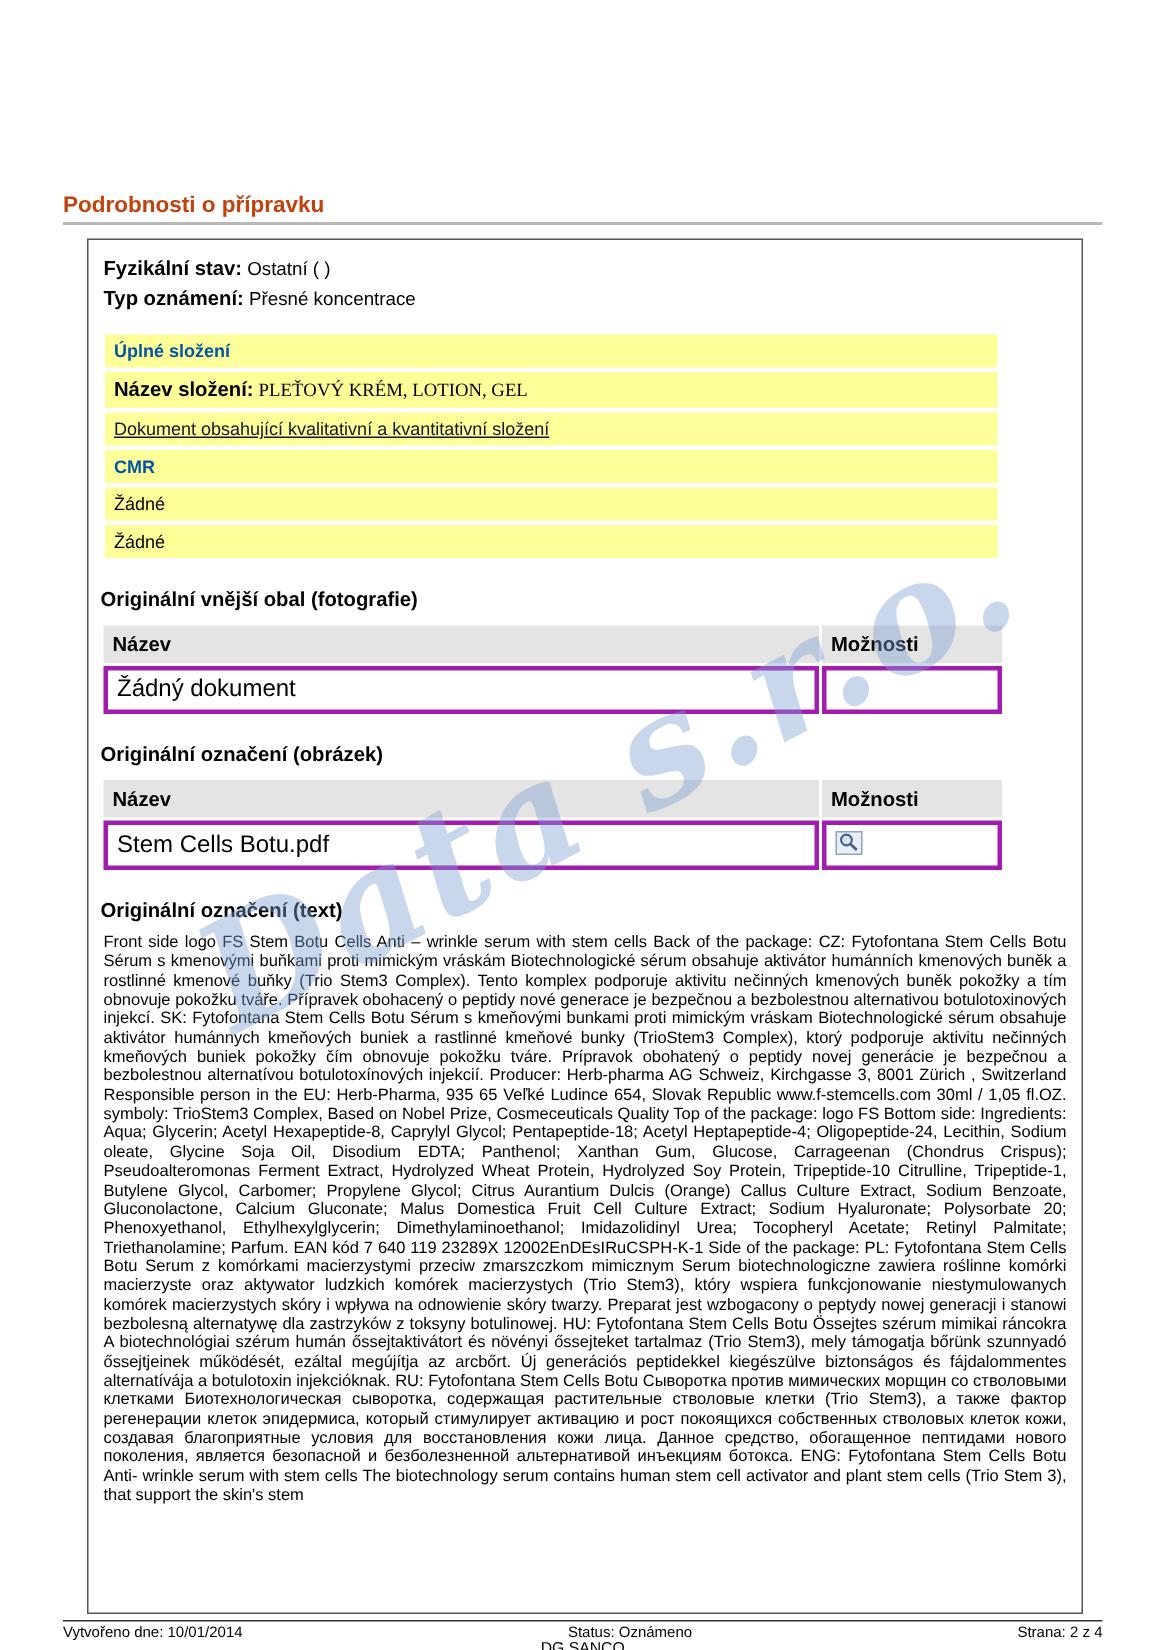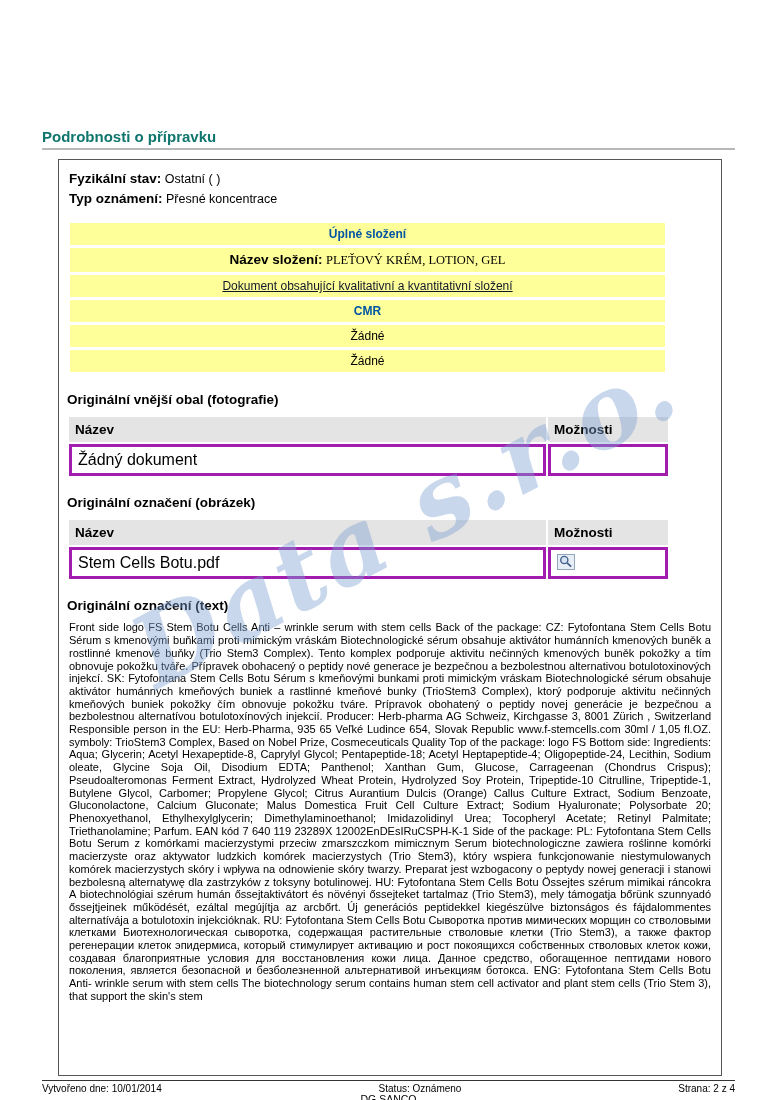--- a/index.html
+++ b/index.html
@@ -7,21 +7,21 @@
   .page {
     position: relative;
     width: 777px; height: 1100px;
     background:#ffffff;
     overflow: hidden;
     font-family: "Liberation Sans", "DejaVu Sans", sans-serif;
     color:#000;
   }
   .title-block { padding: 128px 42px 0 42px; }
   .page-title {
-    font-size: 15px; font-weight: bold; color: #0f766e;
+    font-size: 15px; font-weight: bold; color: #c2410c;
     margin-bottom: 3px;
   }
   .title-rule { border-top: 2px solid #b8b8b8; height:0; }
 
   .main-box {
     margin: 9px 0 0 58px;
     width: 664px;
     height: 917px;
     border: 1px solid #555;
     padding: 8px 10px;
@@ -35,21 +35,21 @@
     table-layout: fixed; width: 601px;
     margin: 12px 0 0 -2px;
   }
   table.comp-table th {
     background:#e4e4e4; text-align:left; vertical-align:top;
     font-size:13.5px; font-weight:bold;
     padding: 5px 6px; line-height: 31px; height: 60px;
   }
   tr.yrow td {
     background:#ffff99; padding: 4px 6px; font-size:12px; height: 15px;
-    white-space: nowrap; overflow: hidden; text-align: center;
+    white-space: nowrap; overflow: hidden;
   }
   .section-label { color:#0056a3; font-weight:bold; font-size:12px; }
   .name-label { color:#000; font-weight:bold; font-size:13.5px; }
   .name-value { font-size:12.5px;font-family:Liberation Serif, serif; }
   .doclink { color:#0f172a; text-decoration: underline; font-size:12px; cursor:pointer; }
 
   .sec-heading { font-weight:bold; font-size:13.5px; margin: 17px 0 8px -2px; }
 
   table.doc-table {
     border-collapse: separate; border-spacing: 2px;

